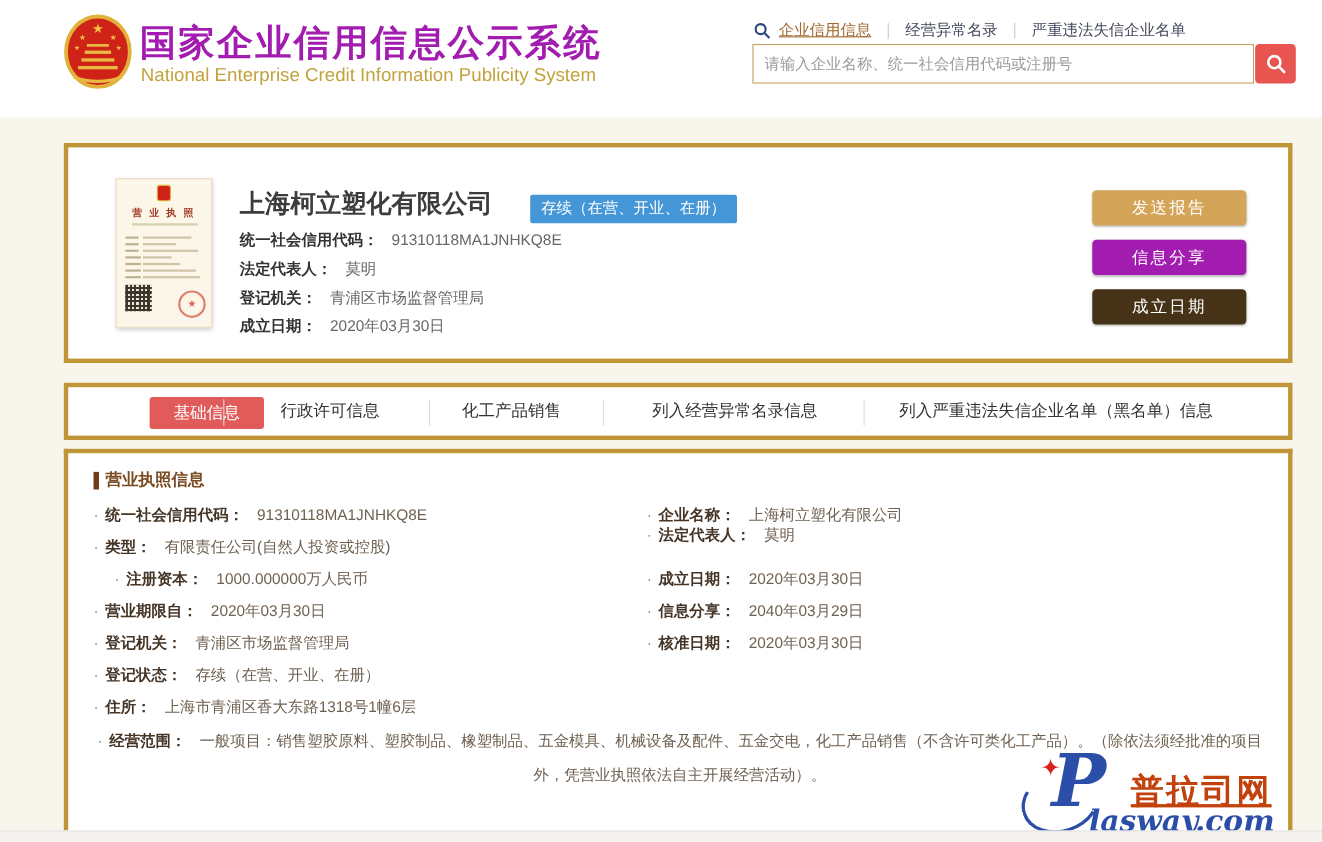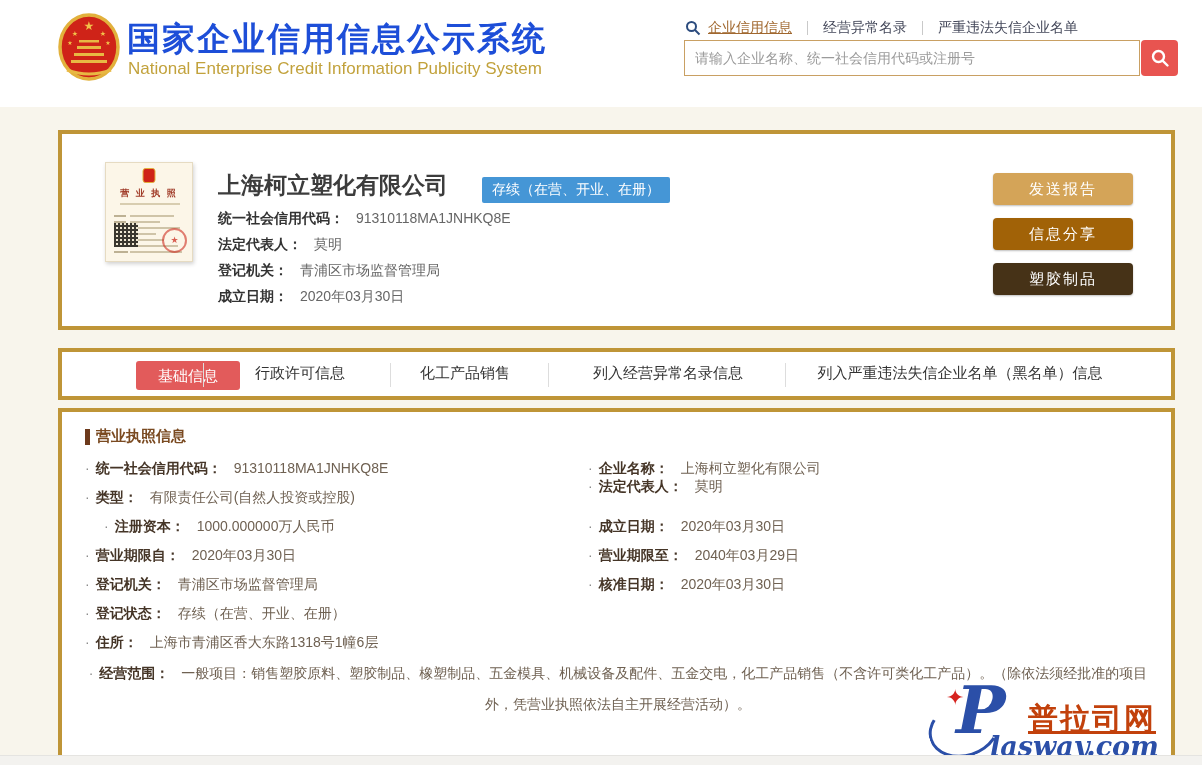--- a/index.html
+++ b/index.html
@@ -8,21 +8,21 @@
     position:relative; overflow:hidden;
     background:#f8f5ec;
     font-family:"Liberation Sans", sans-serif;
   }
 
   
   .header { position:absolute; left:0; top:0; width:1202px; height:107px; background:#fff; }
   .logo { position:absolute; left:57px; top:12px; width:64px; height:70px; }
   .site-title {
     position:absolute; left:127px; top:17px;
-    font-size:33px; font-weight:bold; color:#1d4ed8; letter-spacing:2px; white-space:nowrap;
+    font-size:33px; font-weight:bold; color:#a21caf; letter-spacing:2px; white-space:nowrap;
   }
   .site-subtitle {
     position:absolute; left:128px; top:59px;
     font-size:17px; color:#c2a23c; white-space:nowrap;
   }
 
   .nav { position:absolute; left:685px; top:18px; height:20px; display:flex; align-items:center; }
   .nav-icon { width:16px; height:16px; margin-right:7px; }
   .nav-link { font-size:14px; color:#44485a; text-decoration:none; cursor:pointer; white-space:nowrap; }
   .nav-link.active { color:#a0672e; text-decoration:underline; }
@@ -46,21 +46,21 @@
   .card {
     position:absolute; left:58px; width:1117px; background:#fff;
     border:4px solid #bf9537;
   }
   .card1 { top:130px; height:200px; }
   .card2 { top:348px; height:52px; }
   .card3 { top:408px; height:347px; border-bottom:none; }
 
   
   .lic {
-    position:absolute; left:43px; top:28px; width:88px; height:100px;
+    position:absolute; left:43px; top:28px; width:88px; height:136px;
     background:#fcf6e8; border:1px solid #e6dbc2;
     box-shadow:1px 2px 4px rgba(0,0,0,.18); cursor:pointer;
   }
   .lic-emblem {
     position:absolute; left:50%; top:5px; transform:translateX(-50%);
     width:13px; height:15px; background:#cf2318; border:1px solid #e2b13c; border-radius:3px;
   }
   .lic-title {
     position:absolute; left:0; top:24px; width:100%;
     text-align:center; font-size:9px; font-weight:bold; color:#a03b28; letter-spacing:2px; white-space:nowrap;
@@ -92,21 +92,21 @@
   .c-field { position:absolute; left:156px; font-size:14px; white-space:nowrap; }
   .c-field b { color:#333; font-weight:bold; margin-right:12px; }
   .c-field span { color:#666; }
   .action-btn {
     position:absolute; left:931px; width:140px; height:32px;
     border:none; border-radius:4px; color:#fff; font-size:15px; letter-spacing:2px;
     cursor:pointer; font-family:"Liberation Sans", sans-serif;
     box-shadow:0 1px 2px rgba(0,0,0,.25);
   }
   .btn-report { top:39px;  background:#d4a458; }
-  .btn-share  { top:84px;  background:#a16207; }
+  .btn-share  { top:84px;  background:#a21caf; }
   .btn-print  { top:129px; background:#463217; }
 
   
   .tab { position:absolute; top:12px; transform:translateX(-50%); font-size:15px; color:#333; cursor:pointer; white-space:nowrap; }
   .tab-active {
     top:9px; height:29px; line-height:29px; padding:0 22px;
     background:#e25b5b; color:#fff; border-radius:3px;
   }
   .tab-div { position:absolute; top:11px; width:1px; height:24px; background:#ddd; }
 
@@ -224,21 +224,21 @@
   </div>
   <div class="c-field" style="top:128px;">
     <b>登记机关：</b><span>青浦区市场监督管理局</span>
   </div>
   <div class="c-field" style="top:154px;">
     <b>成立日期：</b><span>2020年03月30日</span>
   </div>
 
   <button class="action-btn btn-report">发送报告</button>
   <button class="action-btn btn-share">信息分享</button>
-  <button class="action-btn btn-print">塑胶制品</button>
+  <button class="action-btn btn-print">成立日期</button>
 </div>
 
 <div class="card card2">
   <div class="tab tab-active" style="left:74px; transform:none;">基础信息</div>
   <div class="tab-div" style="left:141px;"></div>
   <div class="tab" style="left:238px;">行政许可信息</div>
   <div class="tab-div" style="left:328px;"></div>
   <div class="tab" style="left:403px;">化工产品销售</div>
   <div class="tab-div" style="left:486px;"></div>
   <div class="tab" style="left:606px;">列入经营异常名录信息</div>
@@ -256,21 +256,21 @@
   <div class="d-row d-left" style="top:77px;"><span class="dot">·</span><b>类型：</b><span class="val">有限责任公司(自然人投资或控股)</span></div>
   <div class="d-row d-left" style="top:106px;margin-left:19px;"><span class="dot">·</span><b>注册资本：</b><span class="val">1000.000000万人民币</span></div>
   <div class="d-row d-left" style="top:135px;"><span class="dot">·</span><b>营业期限自：</b><span class="val">2020年03月30日</span></div>
   <div class="d-row d-left" style="top:164px;"><span class="dot">·</span><b>登记机关：</b><span class="val">青浦区市场监督管理局</span></div>
   <div class="d-row d-left" style="top:193px;"><span class="dot">·</span><b>登记状态：</b><span class="val">存续（在营、开业、在册）</span></div>
   <div class="d-row d-left" style="top:222px;"><span class="dot">·</span><b>住所：</b><span class="val">上海市青浦区香大东路1318号1幢6层</span></div>
 
   <div class="d-row d-right" style="top:48px;"><span class="dot">·</span><b>企业名称：</b><span class="val">上海柯立塑化有限公司</span></div>
   <div class="d-row d-right" style="top:66px;text-align:right;"><span class="dot">·</span><b>法定代表人：</b><span class="val">莫明</span></div>
   <div class="d-row d-right" style="top:106px;"><span class="dot">·</span><b>成立日期：</b><span class="val">2020年03月30日</span></div>
-  <div class="d-row d-right" style="top:135px;"><span class="dot">·</span><b>营业期限至：</b><span class="val">2040年03月29日</span></div>
+  <div class="d-row d-right" style="top:135px;"><span class="dot">·</span><b>信息分享：</b><span class="val">2040年03月29日</span></div>
   <div class="d-row d-right" style="top:164px;"><span class="dot">·</span><b>核准日期：</b><span class="val">2020年03月30日</span></div>
 
   <div class="d-row d-scope"><span class="dot">·</span><b>经营范围：</b><span class="val">一般项目：销售塑胶原料、塑胶制品、橡塑制品、五金模具、机械设备及配件、五金交电，化工产品销售（不含许可类化工产品）。（除依法须经批准的项目外，凭营业执照依法自主开展经营活动）。</span></div>
 </div>
 
 <div class="wm">
   <div class="wm-swoosh"></div>
   <span class="wm-star">✦</span>
   <span class="wm-p">P</span>
   <span class="wm-cn">普拉司网</span>

